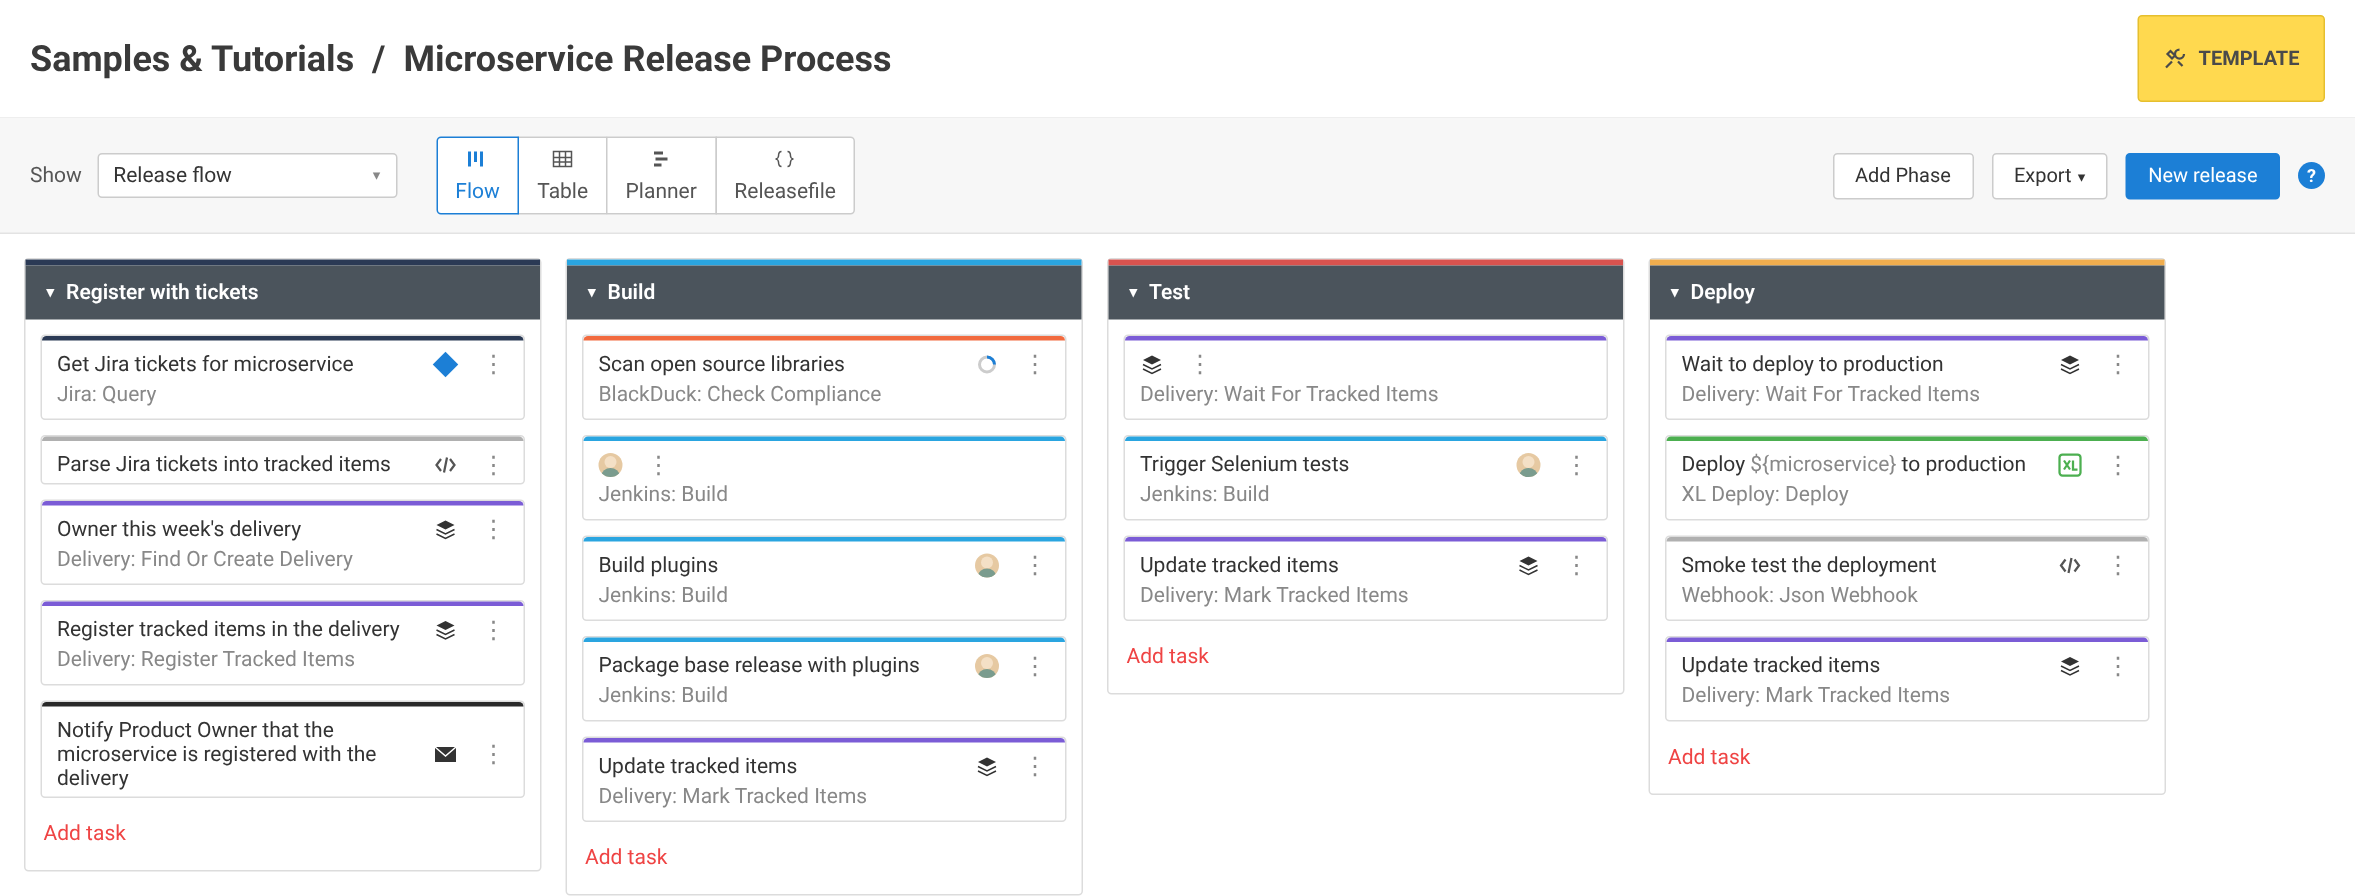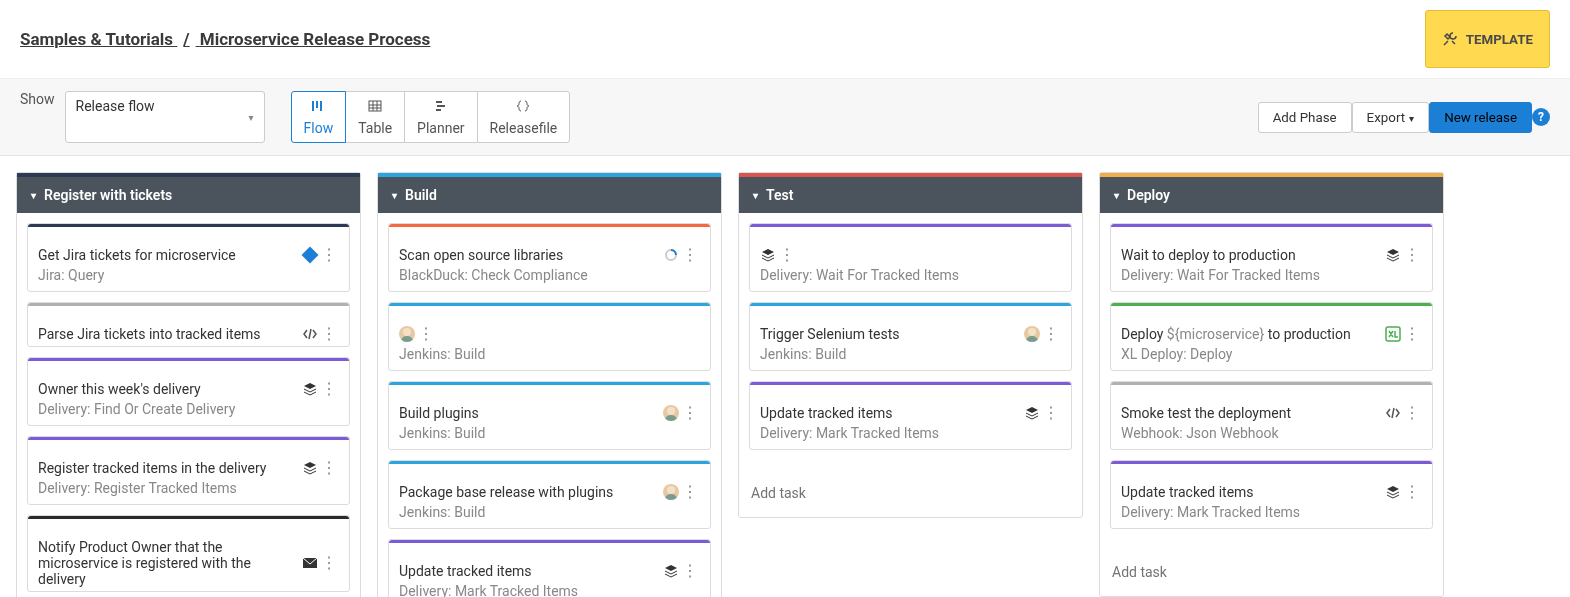--- a/index.html
+++ b/index.html
@@ -1,53 +1,53 @@
 <!DOCTYPE html>
 <html><head>
 <meta charset="utf-8">
 <style>
 * { box-sizing: border-box; margin: 0; padding: 0; font-family: -apple-system, BlinkMacSystemFont, "Segoe UI", Roboto, Helvetica, Arial, sans-serif; }
 body { background: #fff; font-size: 14px; color: #343434; }
 
 .header { display: flex; align-items: center; justify-content: space-between; padding: 10px 20px; border-bottom: 1px solid #eee; }
-.breadcrumb { font-size: 17px; font-weight: 700; color: #3a3a3a; text-decoration: underline; }
+.breadcrumb { font-size: 24px; font-weight: 700; color: #3a3a3a; }
 .breadcrumb .sep { margin: 0 6px; font-weight: 700; }
 .template-btn { background: #ffd94f; border: 1px solid #e6bf2e; padding: 20px 16px; font-weight: 700; color: #4a4a4a; border-radius: 3px; display: flex; align-items: center; gap: 8px; cursor: pointer; }
 
 .toolbar { display: flex; align-items: center; justify-content: space-between; padding: 12px 20px; background: #f7f7f7; border-bottom: 1px solid #e3e3e3; }
-.toolbar-left { display: flex; gap: 10px; }
+.toolbar-left { display: flex; align-items: center; gap: 10px; }
 .show-label { color: #555; }
 .select-box { background: #fff; border: 1px solid #ccc; padding: 6px 24px 6px 10px; border-radius: 3px; position: relative; min-width: 200px; cursor: pointer; }
 .select-box::after { content: "▾"; color: #888; position: absolute; right: 10px; top: 50%; transform: translateY(-50%); font-size: 10px; }
 .view-tabs { display: flex; margin-left: 16px; }
 .view-tab { display: flex; align-items: center; gap: 6px; background: #fff; border: 1px solid #ccc; padding: 6px 12px; cursor: pointer; color: #555; margin-left: -1px; flex-direction: column; }
 .view-tab:first-child { border-radius: 3px 0 0 3px; margin-left: 0; }
 .last-tab { border-radius: 0 3px 3px 0; }
 .view-tab.active { color: #1c7fd6; border-color: #1c7fd6; position: relative; z-index: 1; }
-.toolbar-right { display: flex; align-items: center; gap: 0; }
+.toolbar-right { display: flex; align-items: center; gap: 12px; }
 .btn { background: #fff; border: 1px solid #ccc; padding: 7px 14px; border-radius: 3px; cursor: pointer; color: #333; }
-.btn-primary { background: #1c7fd6; color: #000000; border-color: #1c7fd6; }
+.btn-primary { background: #1c7fd6; color: #ffffff; border-color: #1c7fd6; }
 .help-icon { width: 18px; height: 18px; border-radius: 50%; background: #1c7fd6; color: #fff; display: flex; align-items: center; justify-content: center; font-size: 12px; font-weight: 700; cursor: pointer; }
 .chev { font-size: 10px; margin-left: 4px; }
 
 .board { display: flex; gap: 16px; padding: 16px; align-items: flex-start; overflow-x: auto; }
 .phase { width: 345px; flex-shrink: 0; border: 1px solid #dcdcdc; border-radius: 3px; background: #fff; }
 .phase-accent { height: 4px; }
 .phase-header { background: #4b545c; color: #fff; padding: 10px 14px; display: flex; align-items: center; gap: 8px; font-weight: 600; }
 .phase-header .arrow { font-size: 10px; }
 .phase-body { padding: 10px; display: flex; flex-direction: column; gap: 10px; }
 
 .task-card { border: 1px solid #dcdcdc; border-radius: 3px; background: #fff; }
 .task-accent { height: 3px; border-radius: 3px 3px 0 0; }
-.task-row1 { display: flex; align-items: center; padding: 20px 10px 4px 10px; gap: 1px; }
+.task-row1 { display: flex; align-items: center; padding: 8px 10px 4px 10px; gap: 14px; }
 .task-title { flex: 1; color: #333; font-size: 14px; }
 .task-sub { padding: 0 10px 8px 10px; color: #888; font-size: 14px; }
 .task-icon { width: 16px; height: 16px; display: flex; align-items: center; justify-content: center; flex-shrink: 0; }
 .kebab { color: #888; font-size: 16px; line-height: 1; cursor: pointer; padding: 0 2px; }
-.add-task { color: #737373; padding: 6px 2px; cursor: pointer; margin-top: 19px; }
+.add-task { color: #ef4444; padding: 6px 2px; cursor: pointer; }
 
 
 .c-navy { background: #2b3a55; } .c-gray { background: #b0b0b0; } .c-purple { background: #7b5cd6; } .c-black { background: #2a2a2a; }
 .c-orange { background: #f26a3e; } .c-blue { background: #2aa5e0; } .c-red { background: #d9534f; } .c-yellow { background: #f0ad4e; }
 .c-green { background: #4caf50; }
 
 .avatar { width: 16px; height: 16px; border-radius: 50%; background: #e6c9a2; display: inline-block; position: relative; overflow: hidden; }
 .avatar::before { content: ""; position: absolute; top: 2px; left: 4px; width: 8px; height: 8px; border-radius: 50%; background: #f4e0c6; }
 .avatar::after { content: ""; position: absolute; bottom: -4px; left: 2px; width: 12px; height: 10px; border-radius: 50%; background: #7a9c8e; }
 

